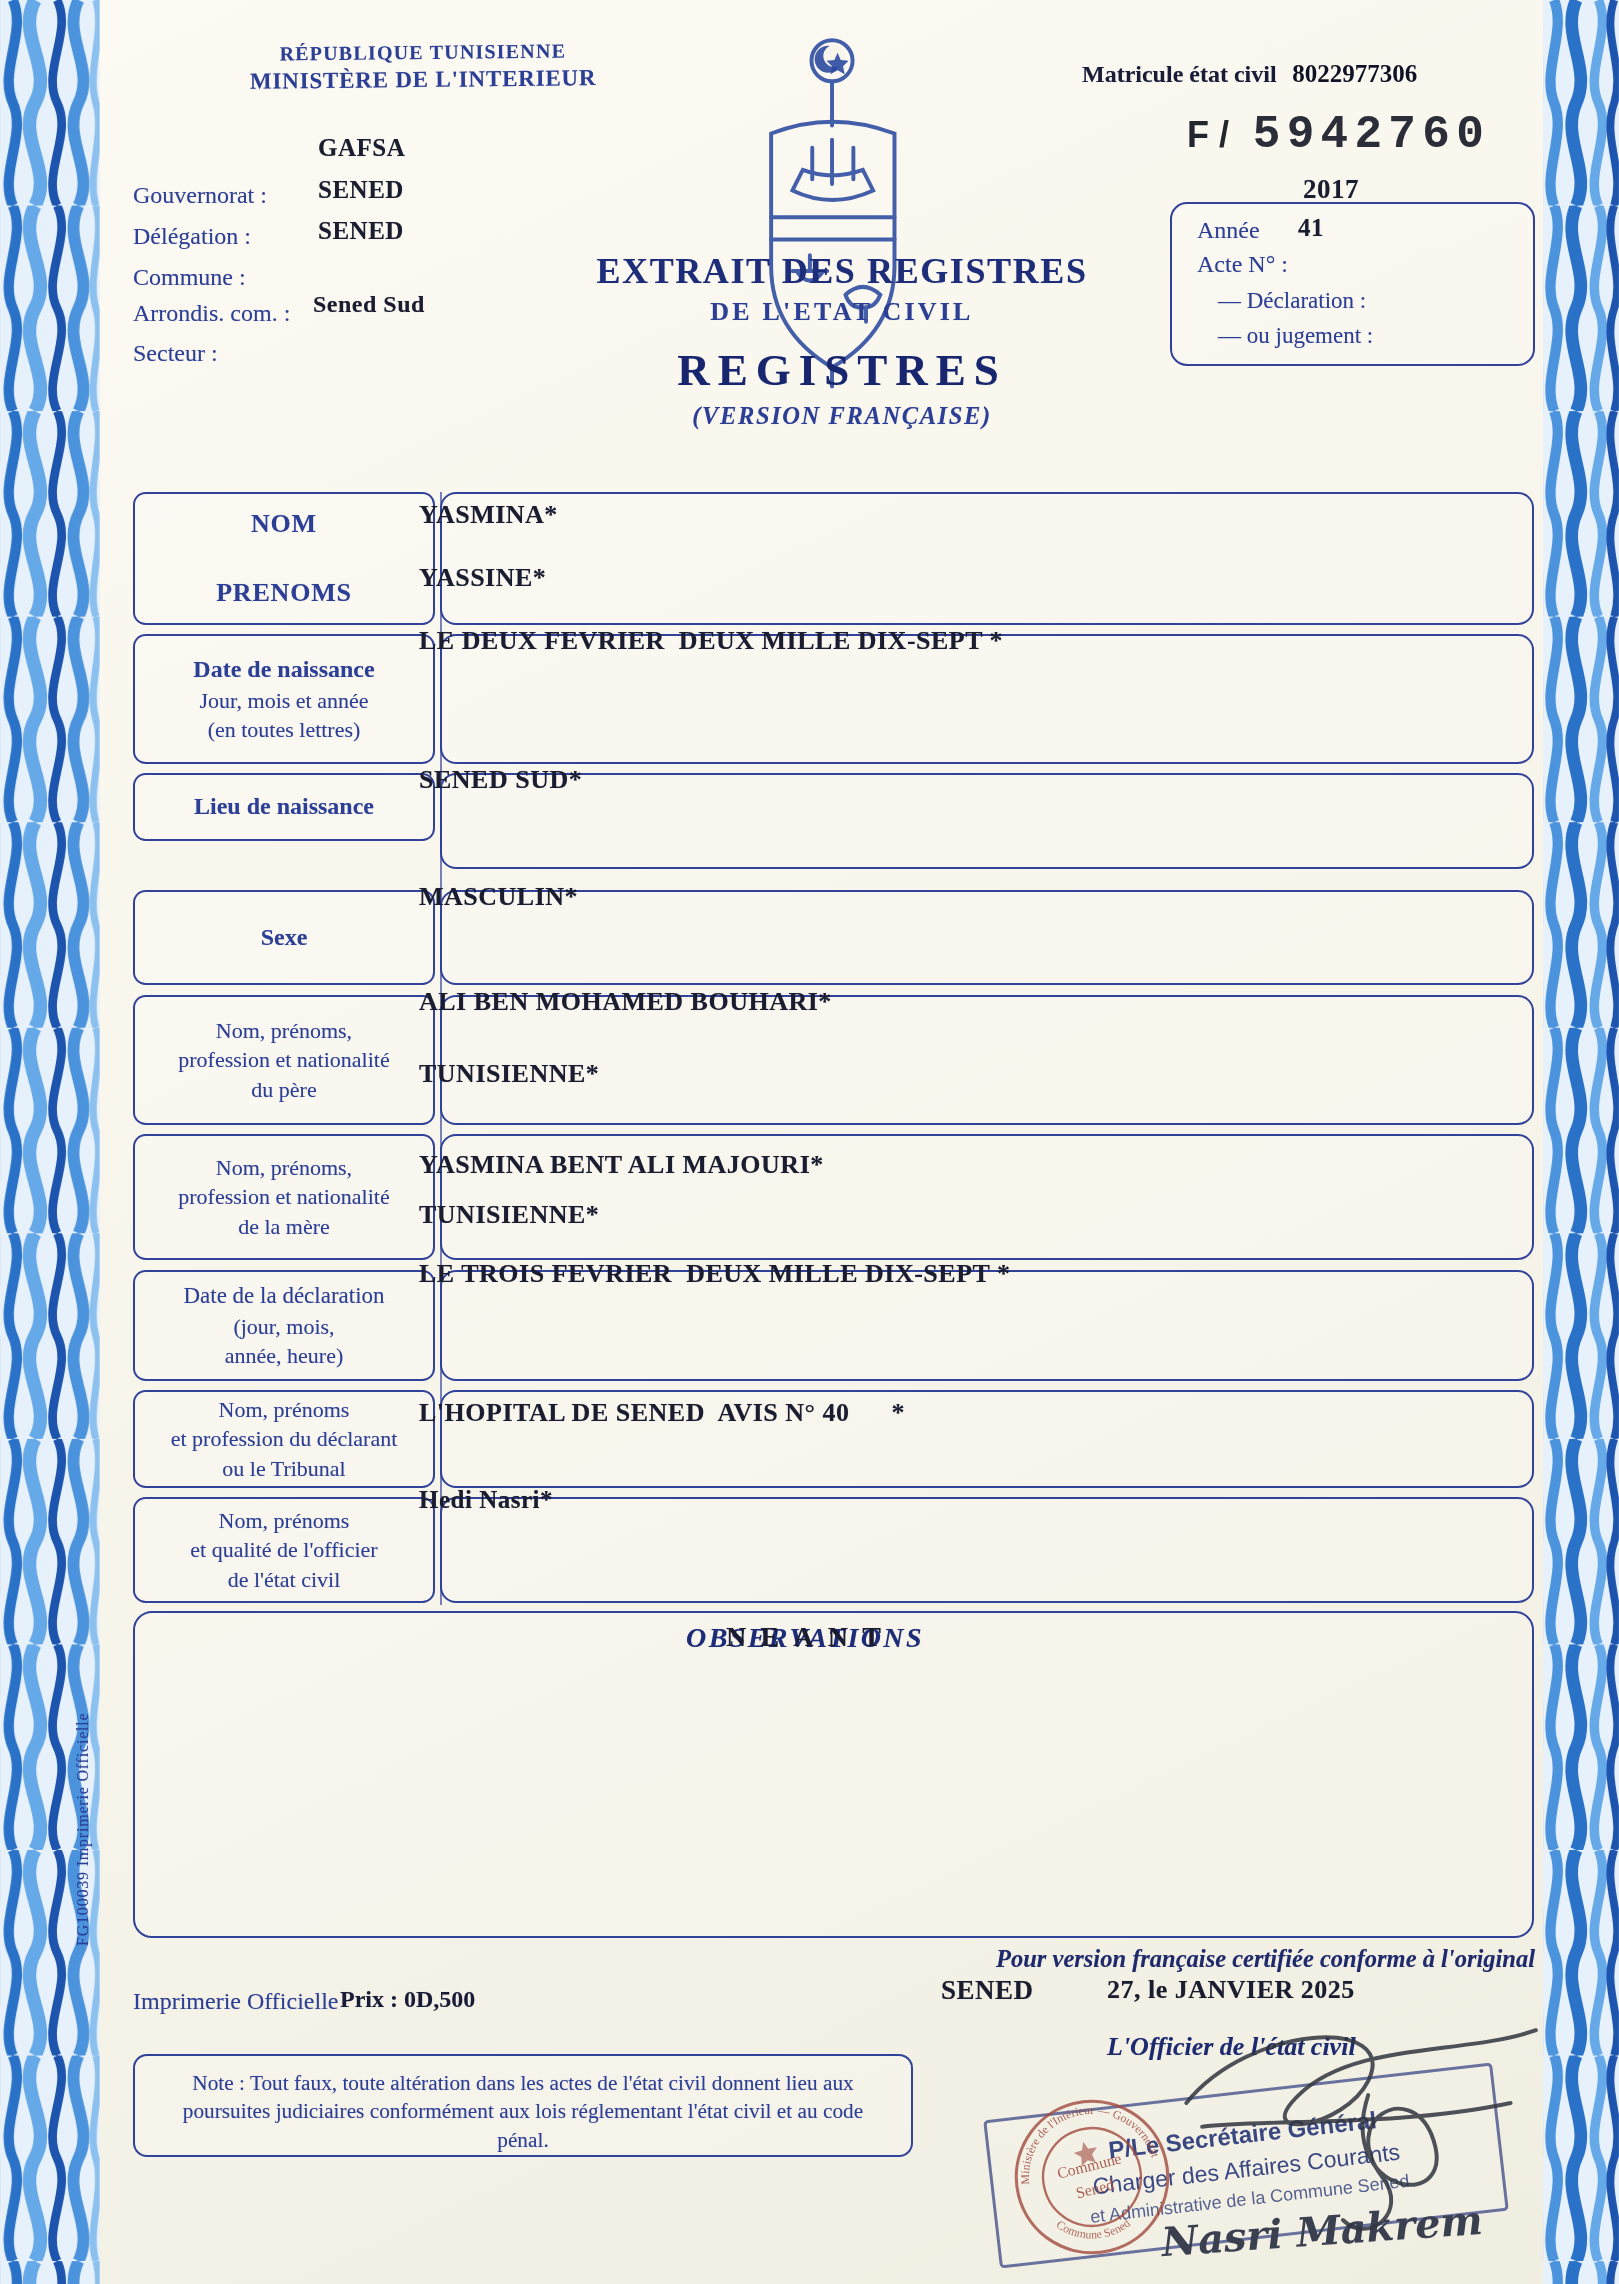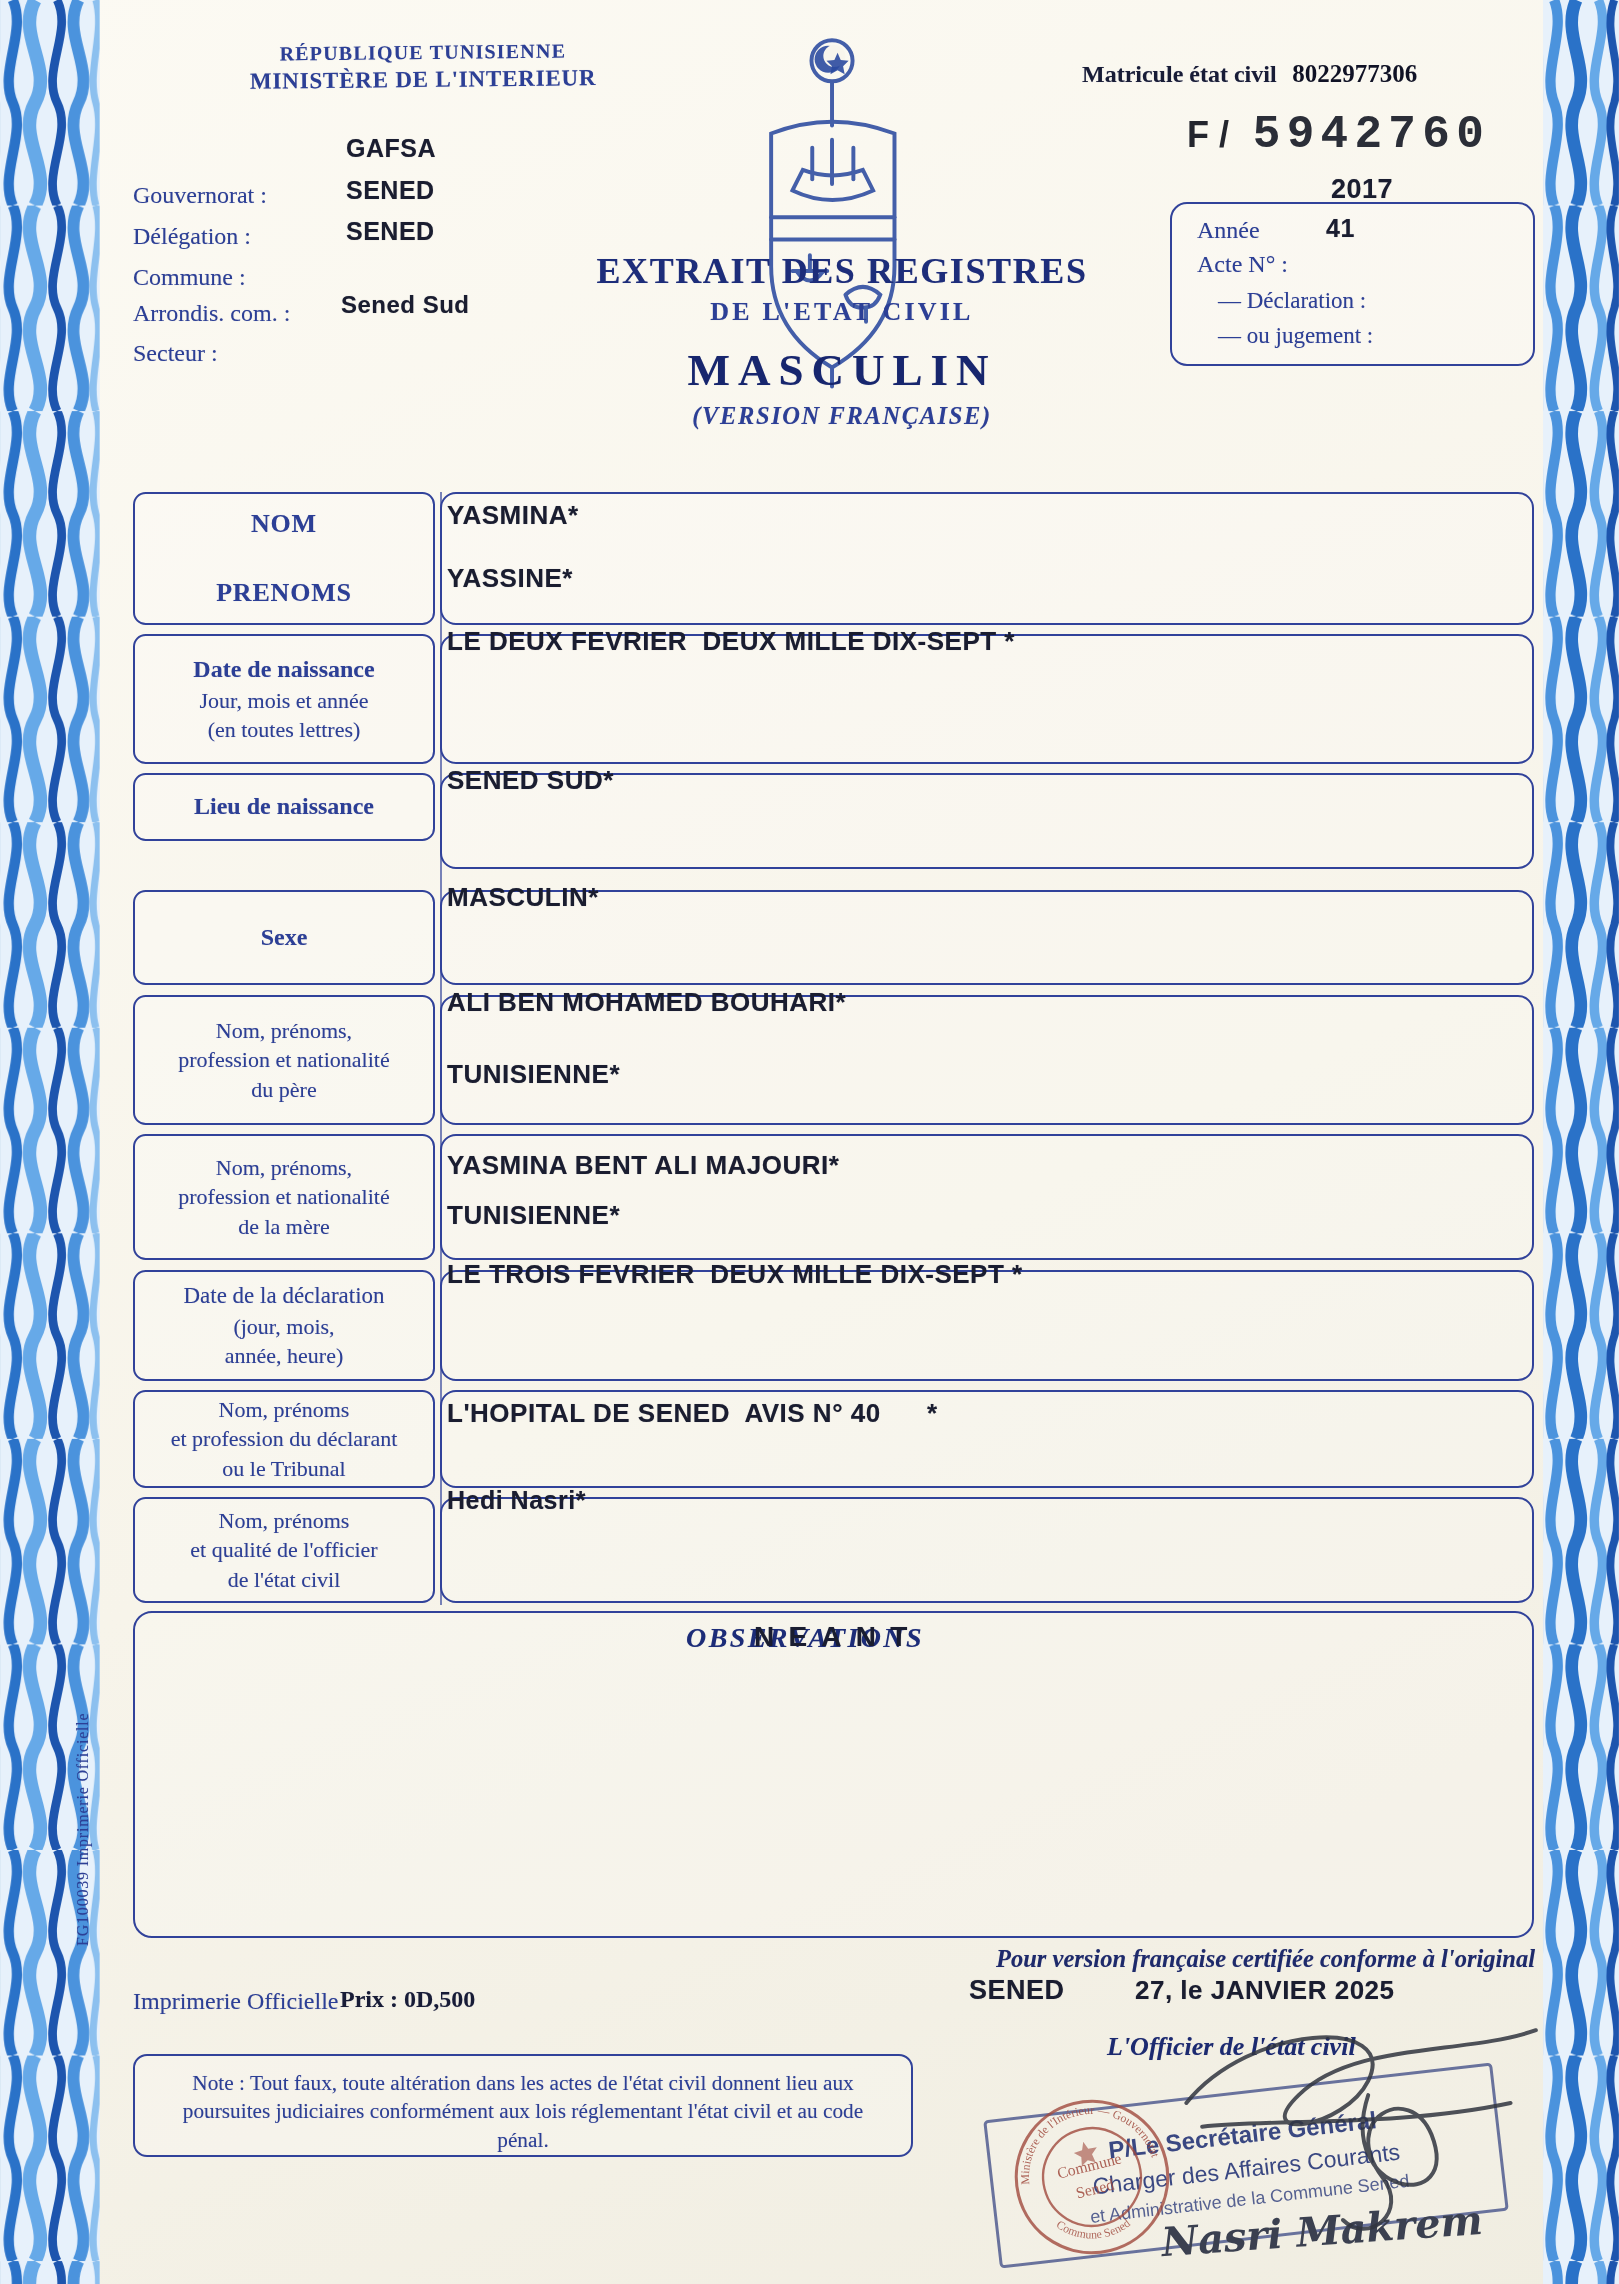--- a/index.html
+++ b/index.html
@@ -10,23 +10,23 @@
     background:linear-gradient(155deg,#fcfaf3 0%,#f7f4ea 55%,#f0ede1 100%);
     font-family:"Liberation Serif", serif;
   }
   .abs { position:absolute; }
   .print { font-family:"Liberation Serif", serif; color:#2c3f96; text-shadow:0 0 0.8px rgba(40,50,120,.30); }
   .dark { color:#181c36; }
   .b { font-weight:700; }
   .i { font-style:italic; }
   .ctr { text-align:center; }
   .typed {
-    position:absolute; z-index:6; font-family:Liberation Sans, sans-serif;
+    position:absolute; z-index:6; font-family:Liberation Serif, serif;
     font-weight:700; color:#1a1d30; font-size:26px; letter-spacing:0.5px;
-    white-space:pre; text-shadow:0 0 0.8px rgba(10,14,40,.35);margin-left:28px;
+    white-space:pre; text-shadow:0 0 0.8px rgba(10,14,40,.35);
   }
   .lblbox {
     position:absolute; left:133px; width:302px; z-index:3;
     border:2.4px solid #31429a; border-radius:12.6px;
     display:flex; flex-direction:column; align-items:center; justify-content:center;
     text-align:center; background:rgba(255,255,255,.22); padding:4.7px 8px;
   }
   .valbox {
     position:absolute; left:440px; width:1094px; z-index:2;
     border:2.4px solid #31429a; border-radius:16px; background:rgba(255,255,255,.18);
@@ -122,21 +122,21 @@
   
   <div class="typed" style="left:318px;top:134px;font-size:25px">GAFSA</div>
   <div class="typed" style="left:318px;top:176px;font-size:25px">SENED</div>
   <div class="typed" style="left:318px;top:217px;font-size:25px">SENED</div>
   <div class="typed" style="left:313px;top:291px;font-size:24px">Sened Sud</div>
 
   
   <div class="abs ctr" style="left:443px;top:250px;width:798px;z-index:4">
     <div class="print b" style="font-size:36px;letter-spacing:1.6px;color:#1d2d7a">EXTRAIT DES REGISTRES</div>
     <div class="print b" style="font-size:26px;letter-spacing:3.2px;margin-top:4.7px">DE L'ETAT CIVIL</div>
-    <div class="print b" style="font-size:45px;letter-spacing:8px;margin-top:17.4px;color:#17266e">MASCULIN</div>
+    <div class="print b" style="font-size:45px;letter-spacing:8px;margin-top:17.4px;color:#17266e">REGISTRES</div>
     <div class="print b i" style="font-size:24.5px;letter-spacing:1.6px;margin-top:6.3px">(VERSION FRANÇAISE)</div>
   </div>
 
   
   <div class="abs" style="left:1170px;top:202px;width:365px;height:164px;border:2.4px solid #31429a;border-radius:17px;z-index:3;background:rgba(255,255,255,.2)">
     <div class="print plabel" style="left:25px;top:12.6px">Année</div>
     <div class="typed" style="left:126px;top:9.5px;font-size:25px">41</div>
     <div class="print plabel" style="left:25px;top:47px">Acte N° :</div>
     <div class="print plabel" style="left:46px;top:84px;font-size:23px">— Déclaration :</div>
     <div class="print plabel" style="left:46px;top:119px;font-size:23px">— ou jugement :</div>

